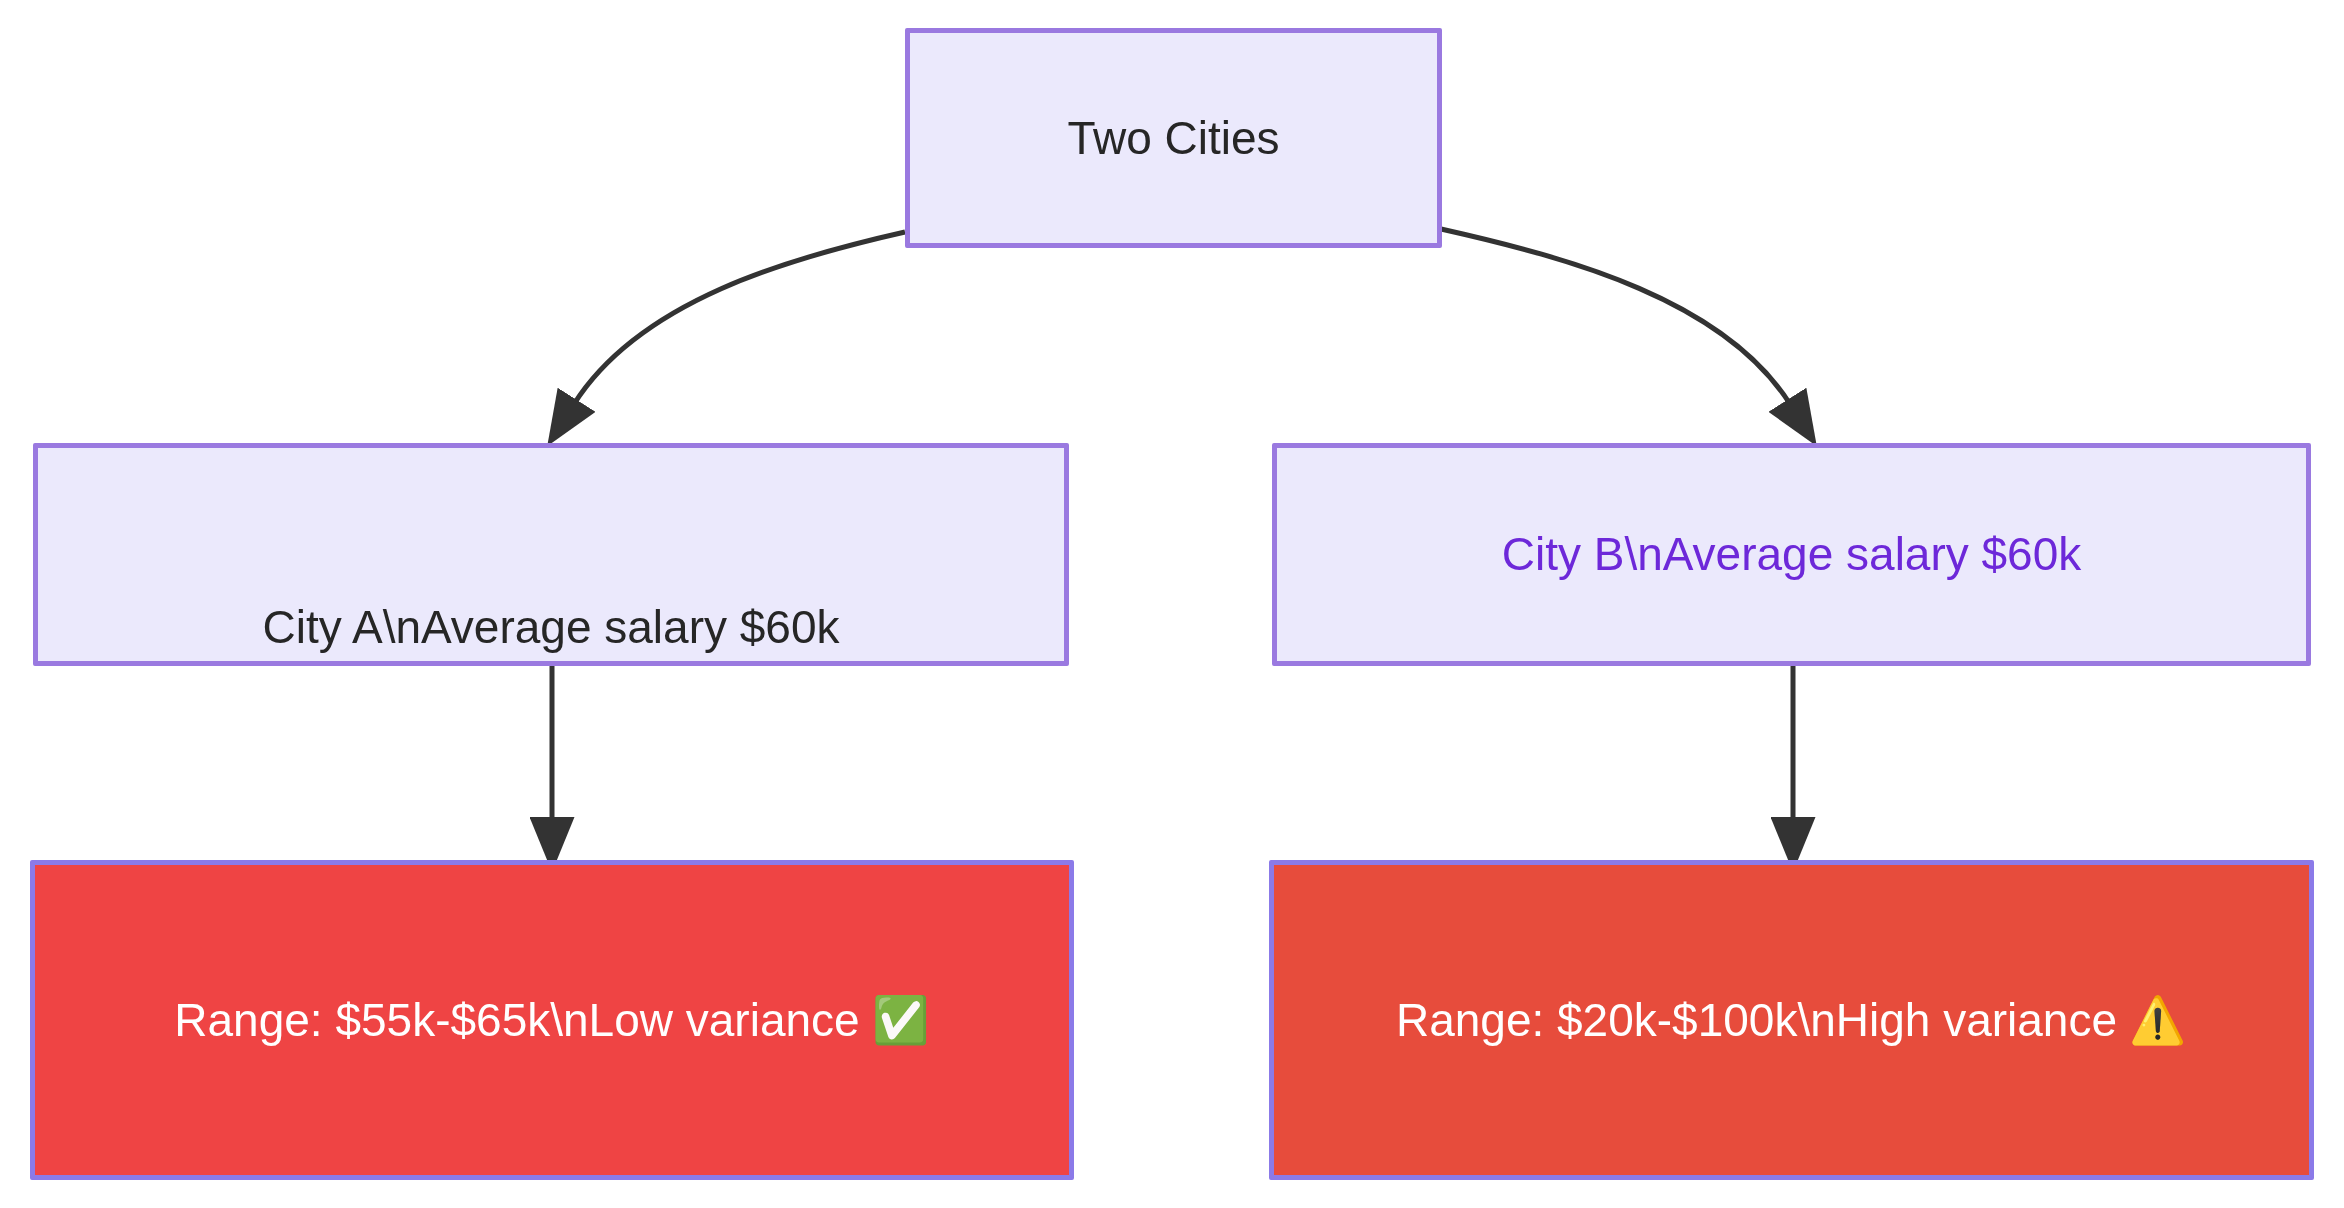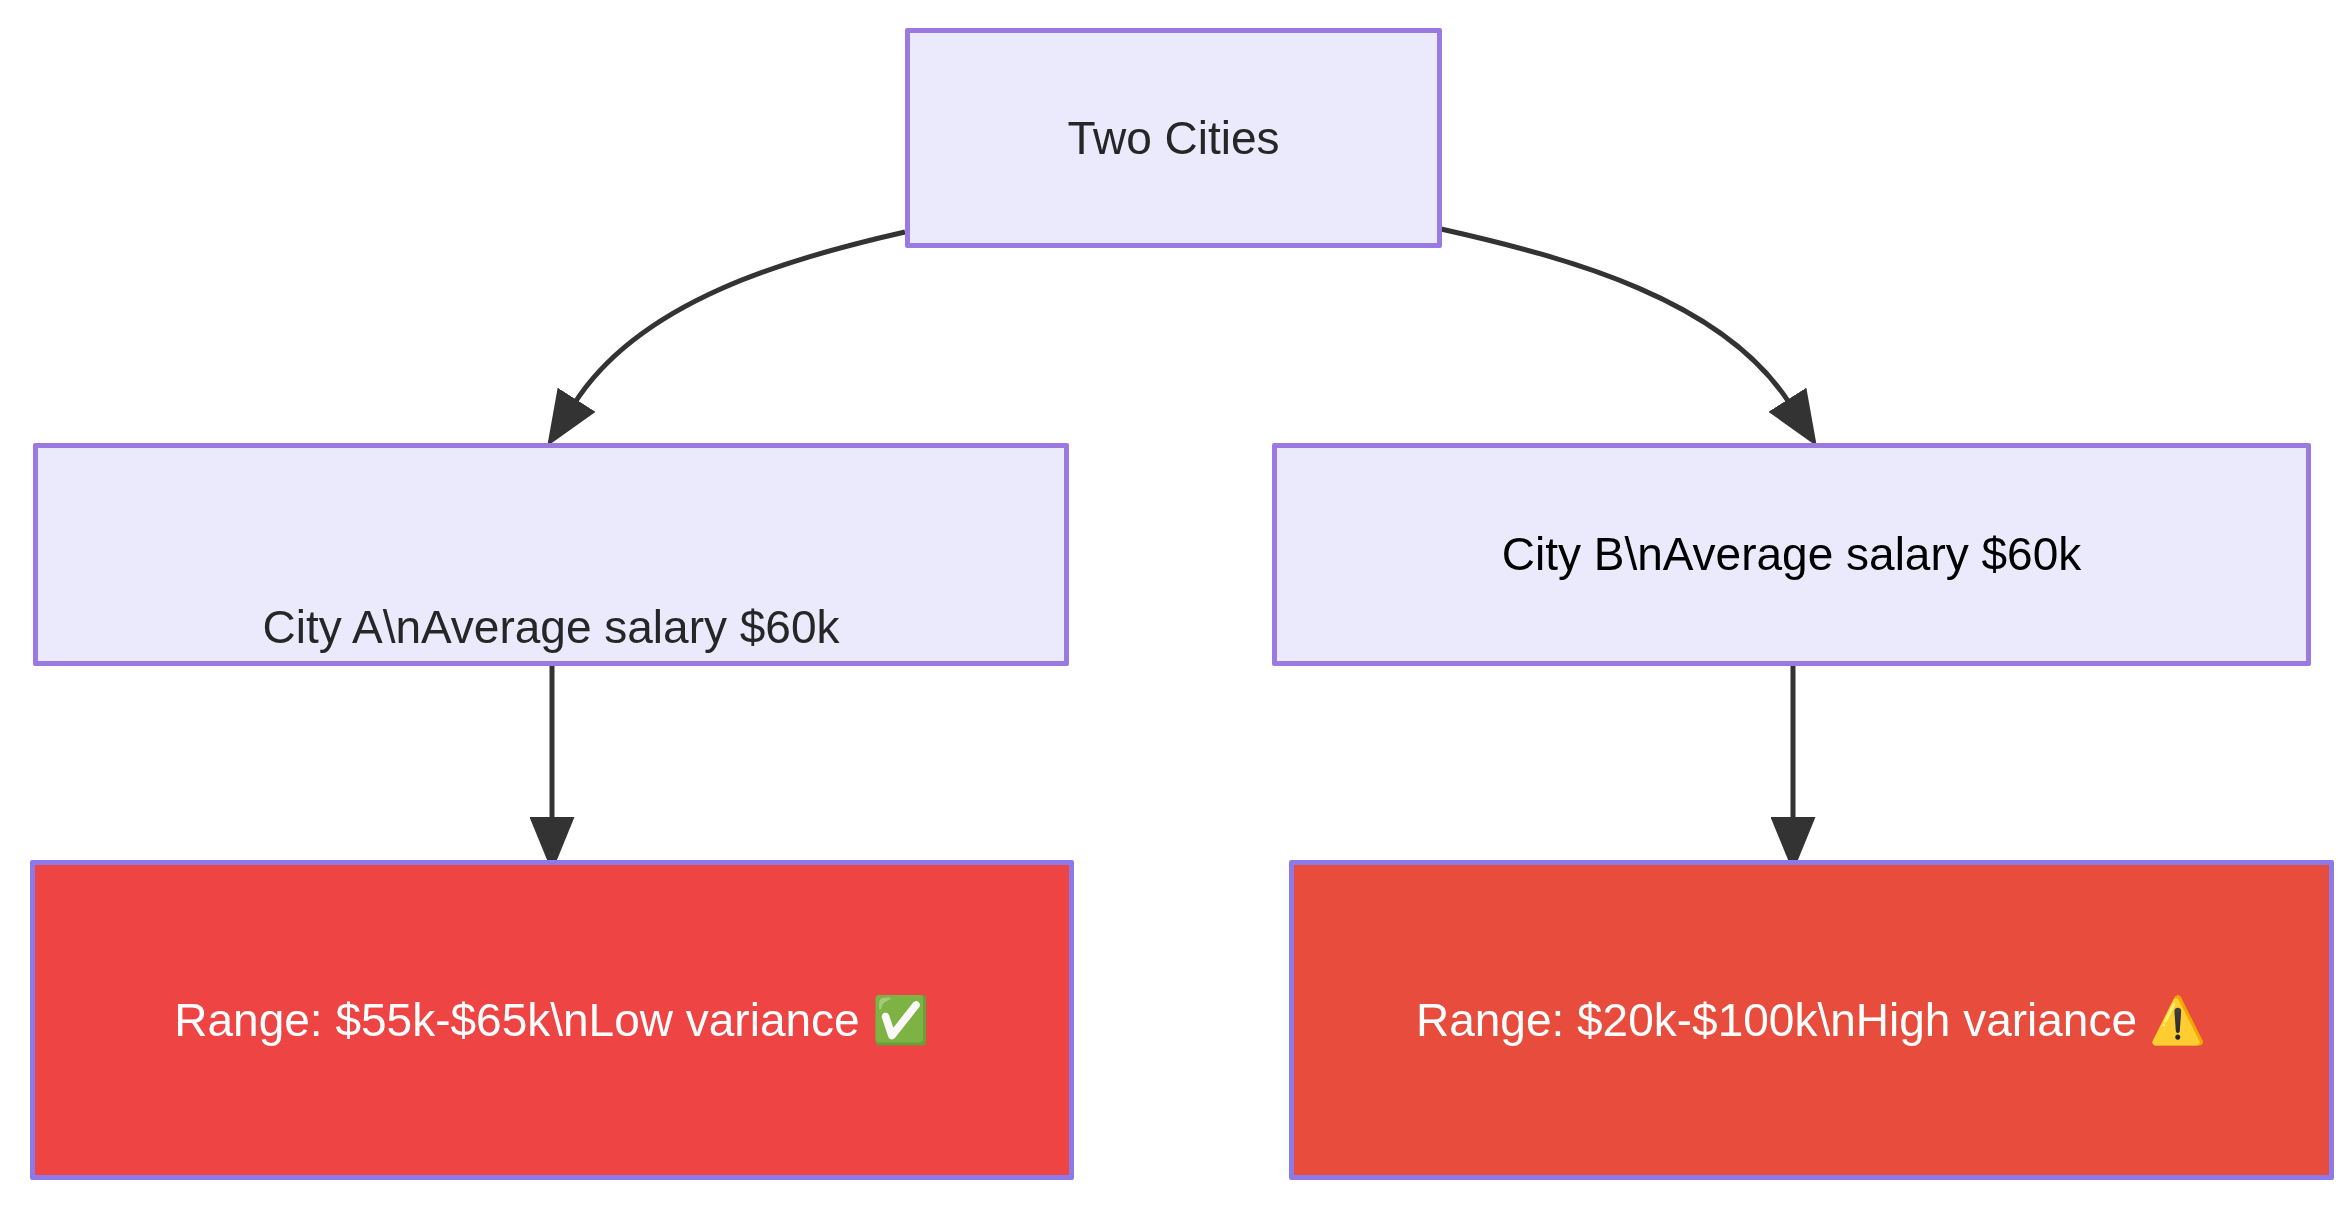--- a/index.html
+++ b/index.html
@@ -65,21 +65,21 @@
     font-size: 46px;
     align-items: flex-end;
   }
   #node-city-b {
     left: 1272px;
     top: 443px;
     width: 1039px;
     height: 223px;
     background: #ebe9fc;
     border-color: #9a79e0;
-    color: #000000;
+    color: #6d28d9;
     font-size: 46px;
   }
   
   #node-low-variance {
     left: 30px;
     top: 860px;
     width: 1044px;
     height: 320px;
     background: #ef4444;
     border-color: #8b7ae8;
@@ -88,21 +88,20 @@
   }
   #node-high-variance {
     left: 1269px;
     top: 860px;
     width: 1045px;
     height: 320px;
     background: #e74c3c;
     border-color: #8b7ae8;
     color: #ffffff;
     font-size: 46px;
-    margin-left: 20px;
   }
 </style>
 </head>
 <body>
 
 <div id="diagram-canvas">
 
   <svg id="edge-layer" viewBox="0 0 2344 1208" width="2344" height="1208" xmlns="http://www.w3.org/2000/svg">
     <defs>
       <marker id="arrowhead" markerWidth="11" markerHeight="9" refX="1" refY="4.5" orient="auto" markerUnits="strokeWidth">

